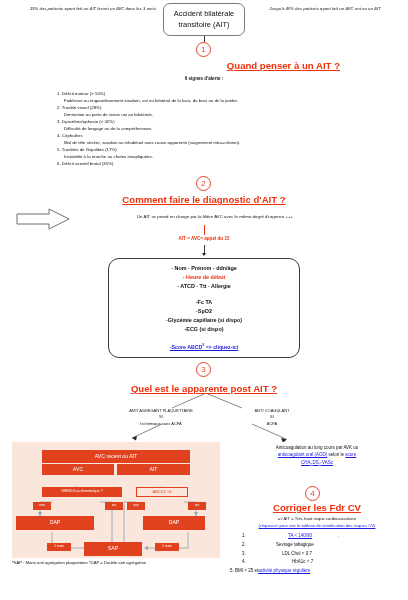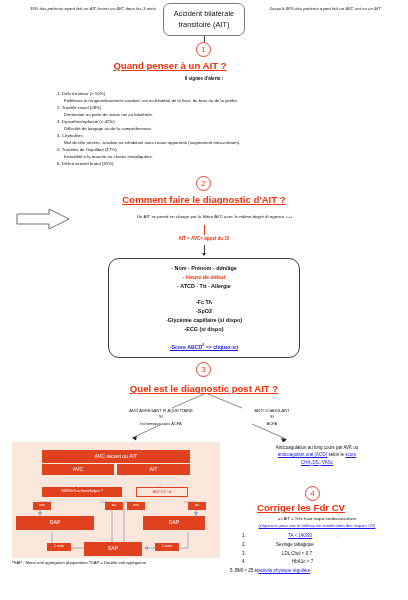--- a/index.html
+++ b/index.html
@@ -111,21 +111,21 @@
 </div>
 
 <div class="abs epi" style="left:250px; top:6px; width:150px;">Jusqu'à 40% des patients ayant fait un AVC ont eu un AIT</div>
 
 <div class="abs vline" style="left:203.6px; top:36px; height:6px;"></div>
 
 <div class="abs circle" style="left:196px; top:42px;">
   <span>1</span>
 </div>
 
-<div class="abs sec-title" style="left:0; top:60px; width:340px;">Quand penser à un AIT ?</div>
+<div class="abs sec-title" style="left:0; top:60px; width:340px;text-align:right;">Quand penser à un AIT ?</div>
 
 <div class="abs sub-bold" style="left:0; top:76px; width:408px;">6 signes d'alerte :</div>
 
 <div class="abs signs" style="left:57px; top:90px; width:300px;">
   <div>
     <div class="num">1. Déficit moteur (&gt; 50%)</div>
     <div class="sub">Faiblesse ou engourdissement soudain, uni ou bilatéral de la face, du bras ou de la jambe.</div>
   </div>
   <div>
     <div class="num">2. Trouble visuel (28%)</div>
@@ -178,21 +178,21 @@
   <div class="ln">-ECG (si dispo)</div>
   <div class="link-blue" style="margin-top:10px;">
     <span>-Score ABCD</span><span class="sup">2</span><span> =&gt; cliquez-ici</span>
   </div>
 </div>
 
 <div class="abs circle" style="left:196px; top:362px;">
   <span>3</span>
 </div>
 
-<div class="abs sec-title" style="left:0; top:383px; width:408px;">Quel est le diagnostic post AIT ?</div>
+<div class="abs sec-title" style="left:0; top:383px; width:408px;">Quel est le apparente post AIT ?</div>
 
 <svg class="abs" style="left:90px; top:392px;" width="230" height="50" viewBox="0 0 230 50">
   <line x1="114" y1="2" x2="82" y2="16" stroke="#555" stroke-width="0.7"></line>
   <line x1="118" y1="2" x2="152" y2="16" stroke="#555" stroke-width="0.7"></line>
   <line x1="72" y1="32" x2="42" y2="46" stroke="#555" stroke-width="0.7"></line>
   <polygon points="42,46 47,44 46,48.5" fill="#222"></polygon>
   <line x1="162" y1="32" x2="196" y2="47" stroke="#555" stroke-width="0.7"></line>
   <polygon points="197,47.5 191,46 193,50.5" fill="#222"></polygon>
 </svg>
 
@@ -273,21 +273,21 @@
 <div class="abs anticoag" style="left:228px; top:444px; width:178px;">
   <span>Anticoagulation au long cours par AVK  ou</span><br>
   <a href="#">anticoagulant oral (AOD)</a><span> selon le </span><a href="#">score</a><br>
   <a href="#">CHA<span class="sub2">2</span>DS<span class="sub2">2</span>-VASc</a>
 </div>
 
 <div class="abs circle" style="left:305px; top:486px;">
   <span>4</span>
 </div>
 
-<div class="abs sec-title" style="left:212px; top:502px; width:178px;text-decoration:underline;">Corriger les Fdr CV</div>
+<div class="abs sec-title" style="left:228px; top:502px; width:178px;text-decoration:underline;">Corriger les Fdr CV</div>
 
 <div class="abs fdr-sub" style="left:228px; top:516px; width:178px;">=&gt; AIT = Très haut risque cardiovasculaire</div>
 
 <div class="abs fdr-link" style="left:228px; top:523px; width:178px;">(cliquez-ici pour voir le tableau de stratification des risques CV)</div>
 
 <div class="abs fdr-list" style="left:242px; top:532px; width:162px;">
   <div>
     <span class="idx">1.</span><span style="display:inline-block;width:34px;"></span><a href="#">TA &lt; 140/90</a><span style="display:inline-block;width:26px;"></span><span>.</span>
   </div>
   <div>

